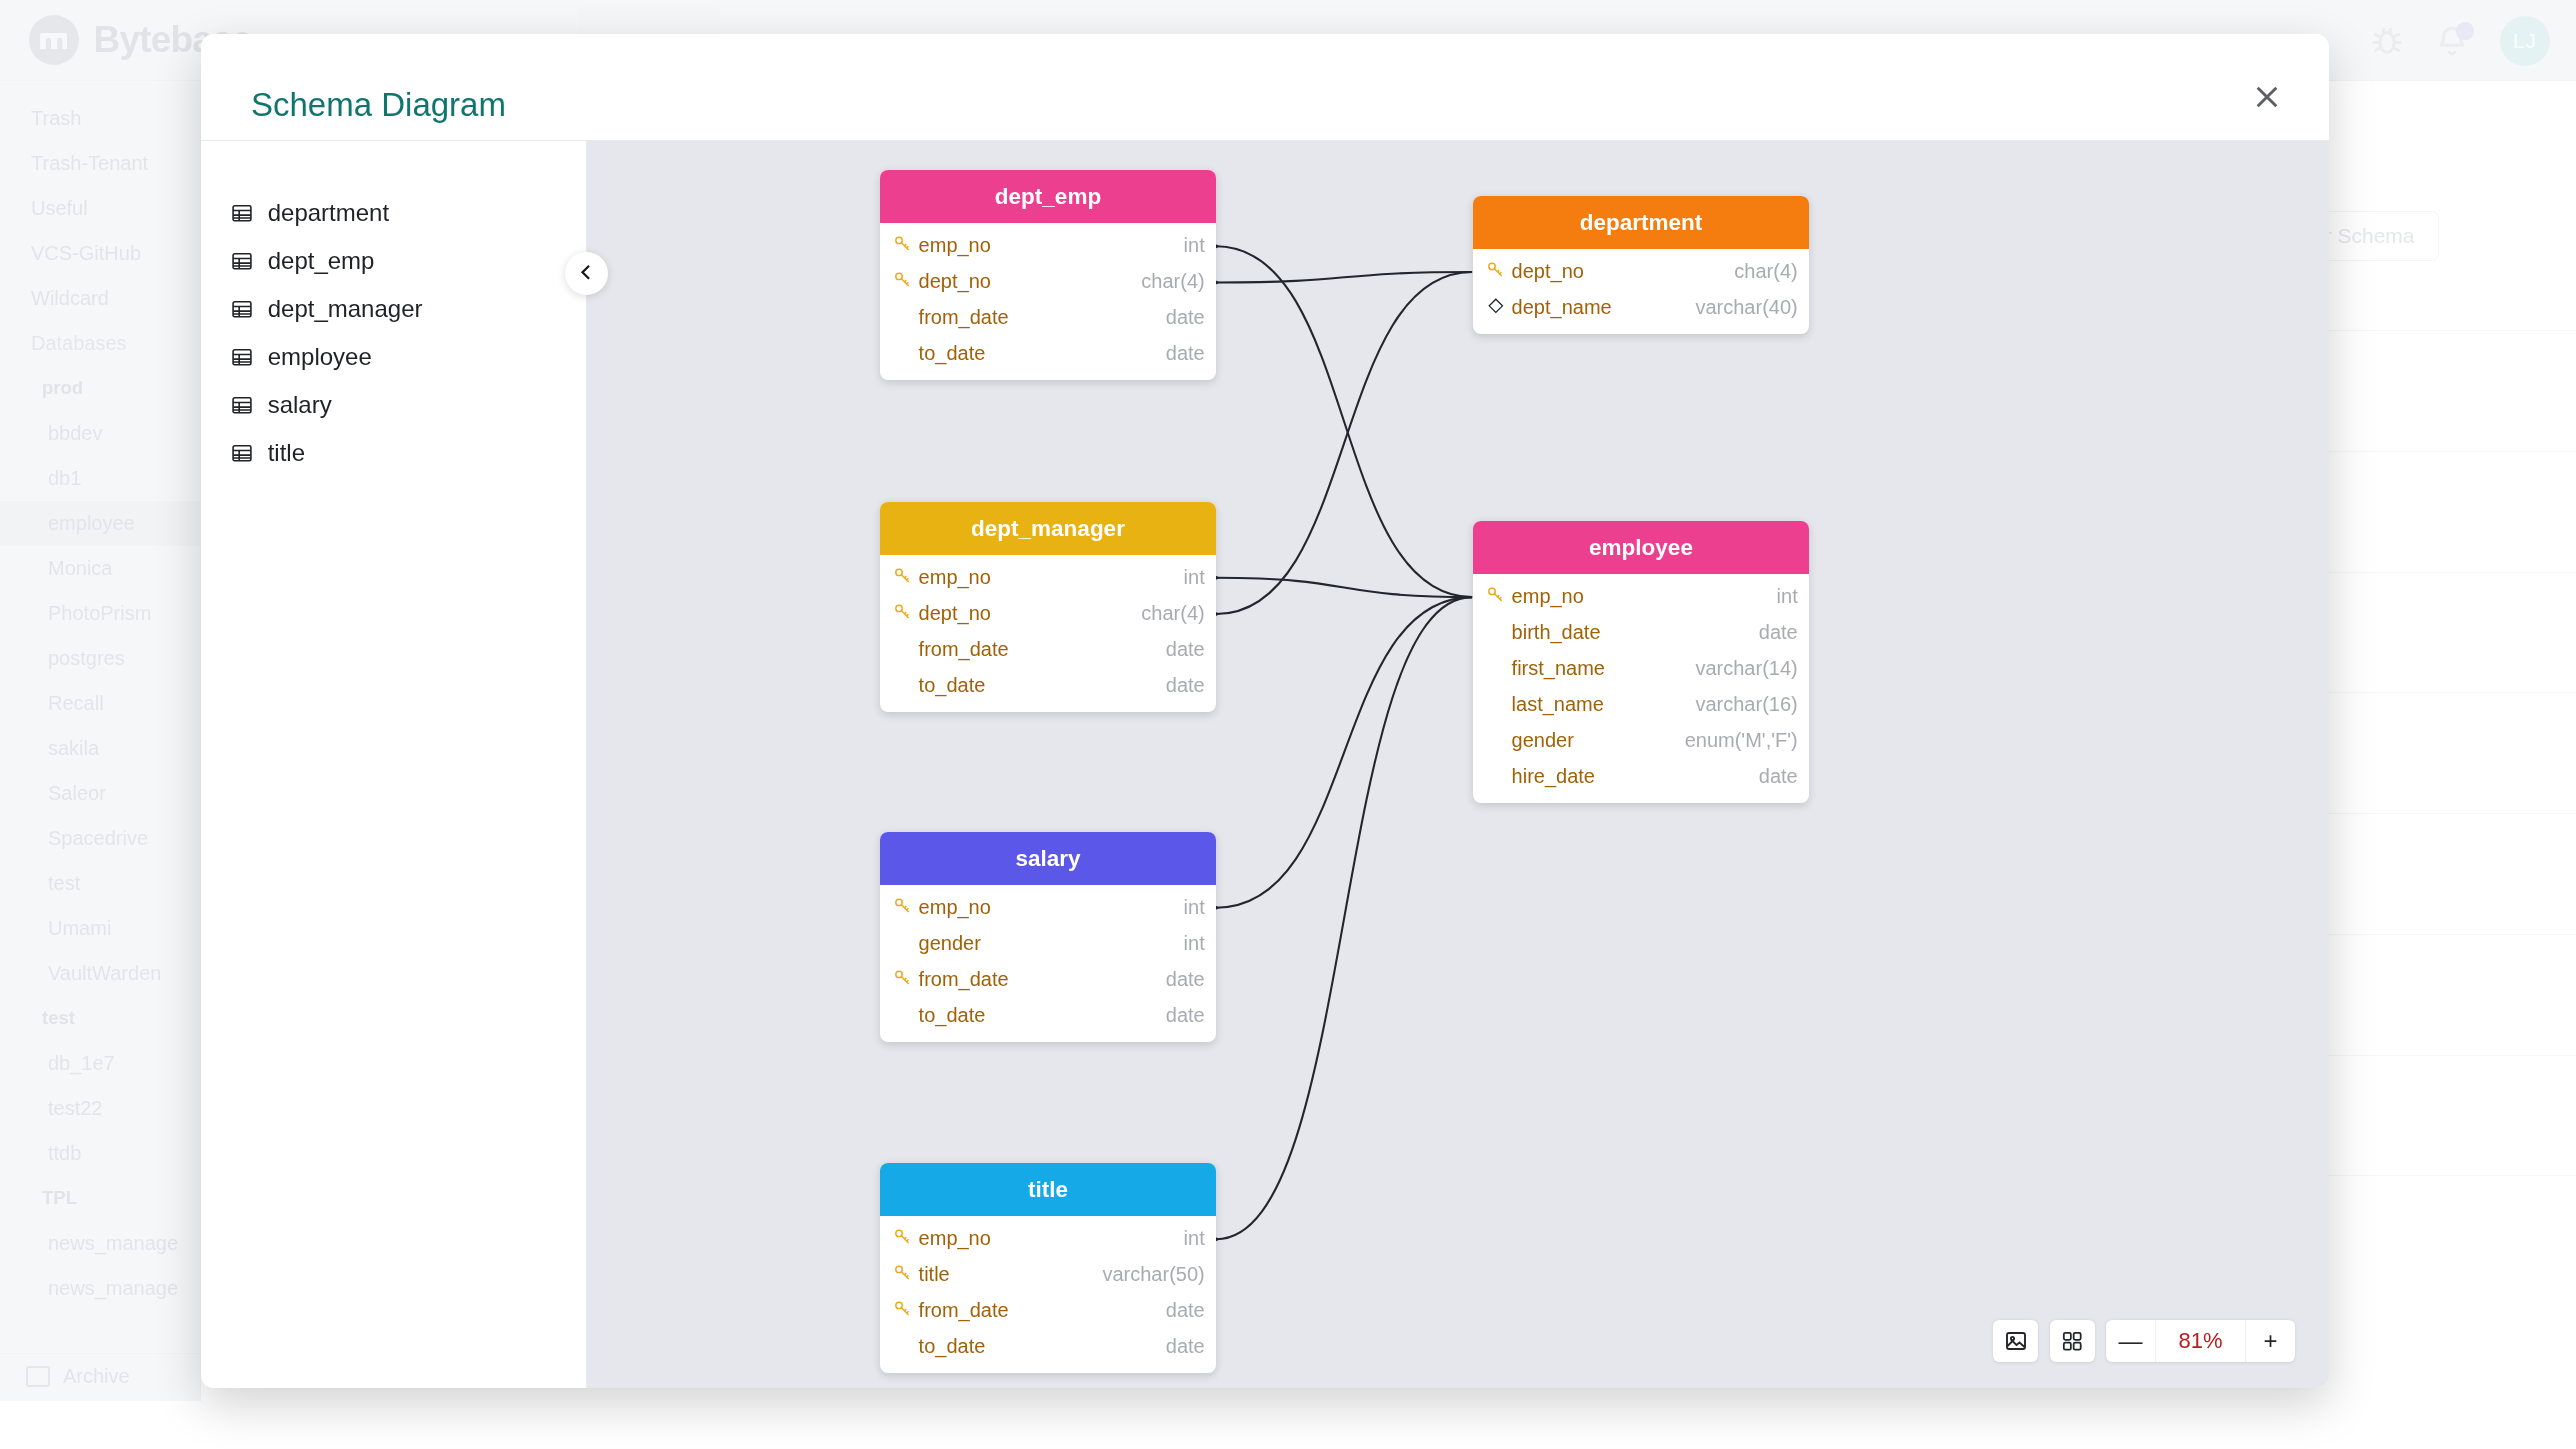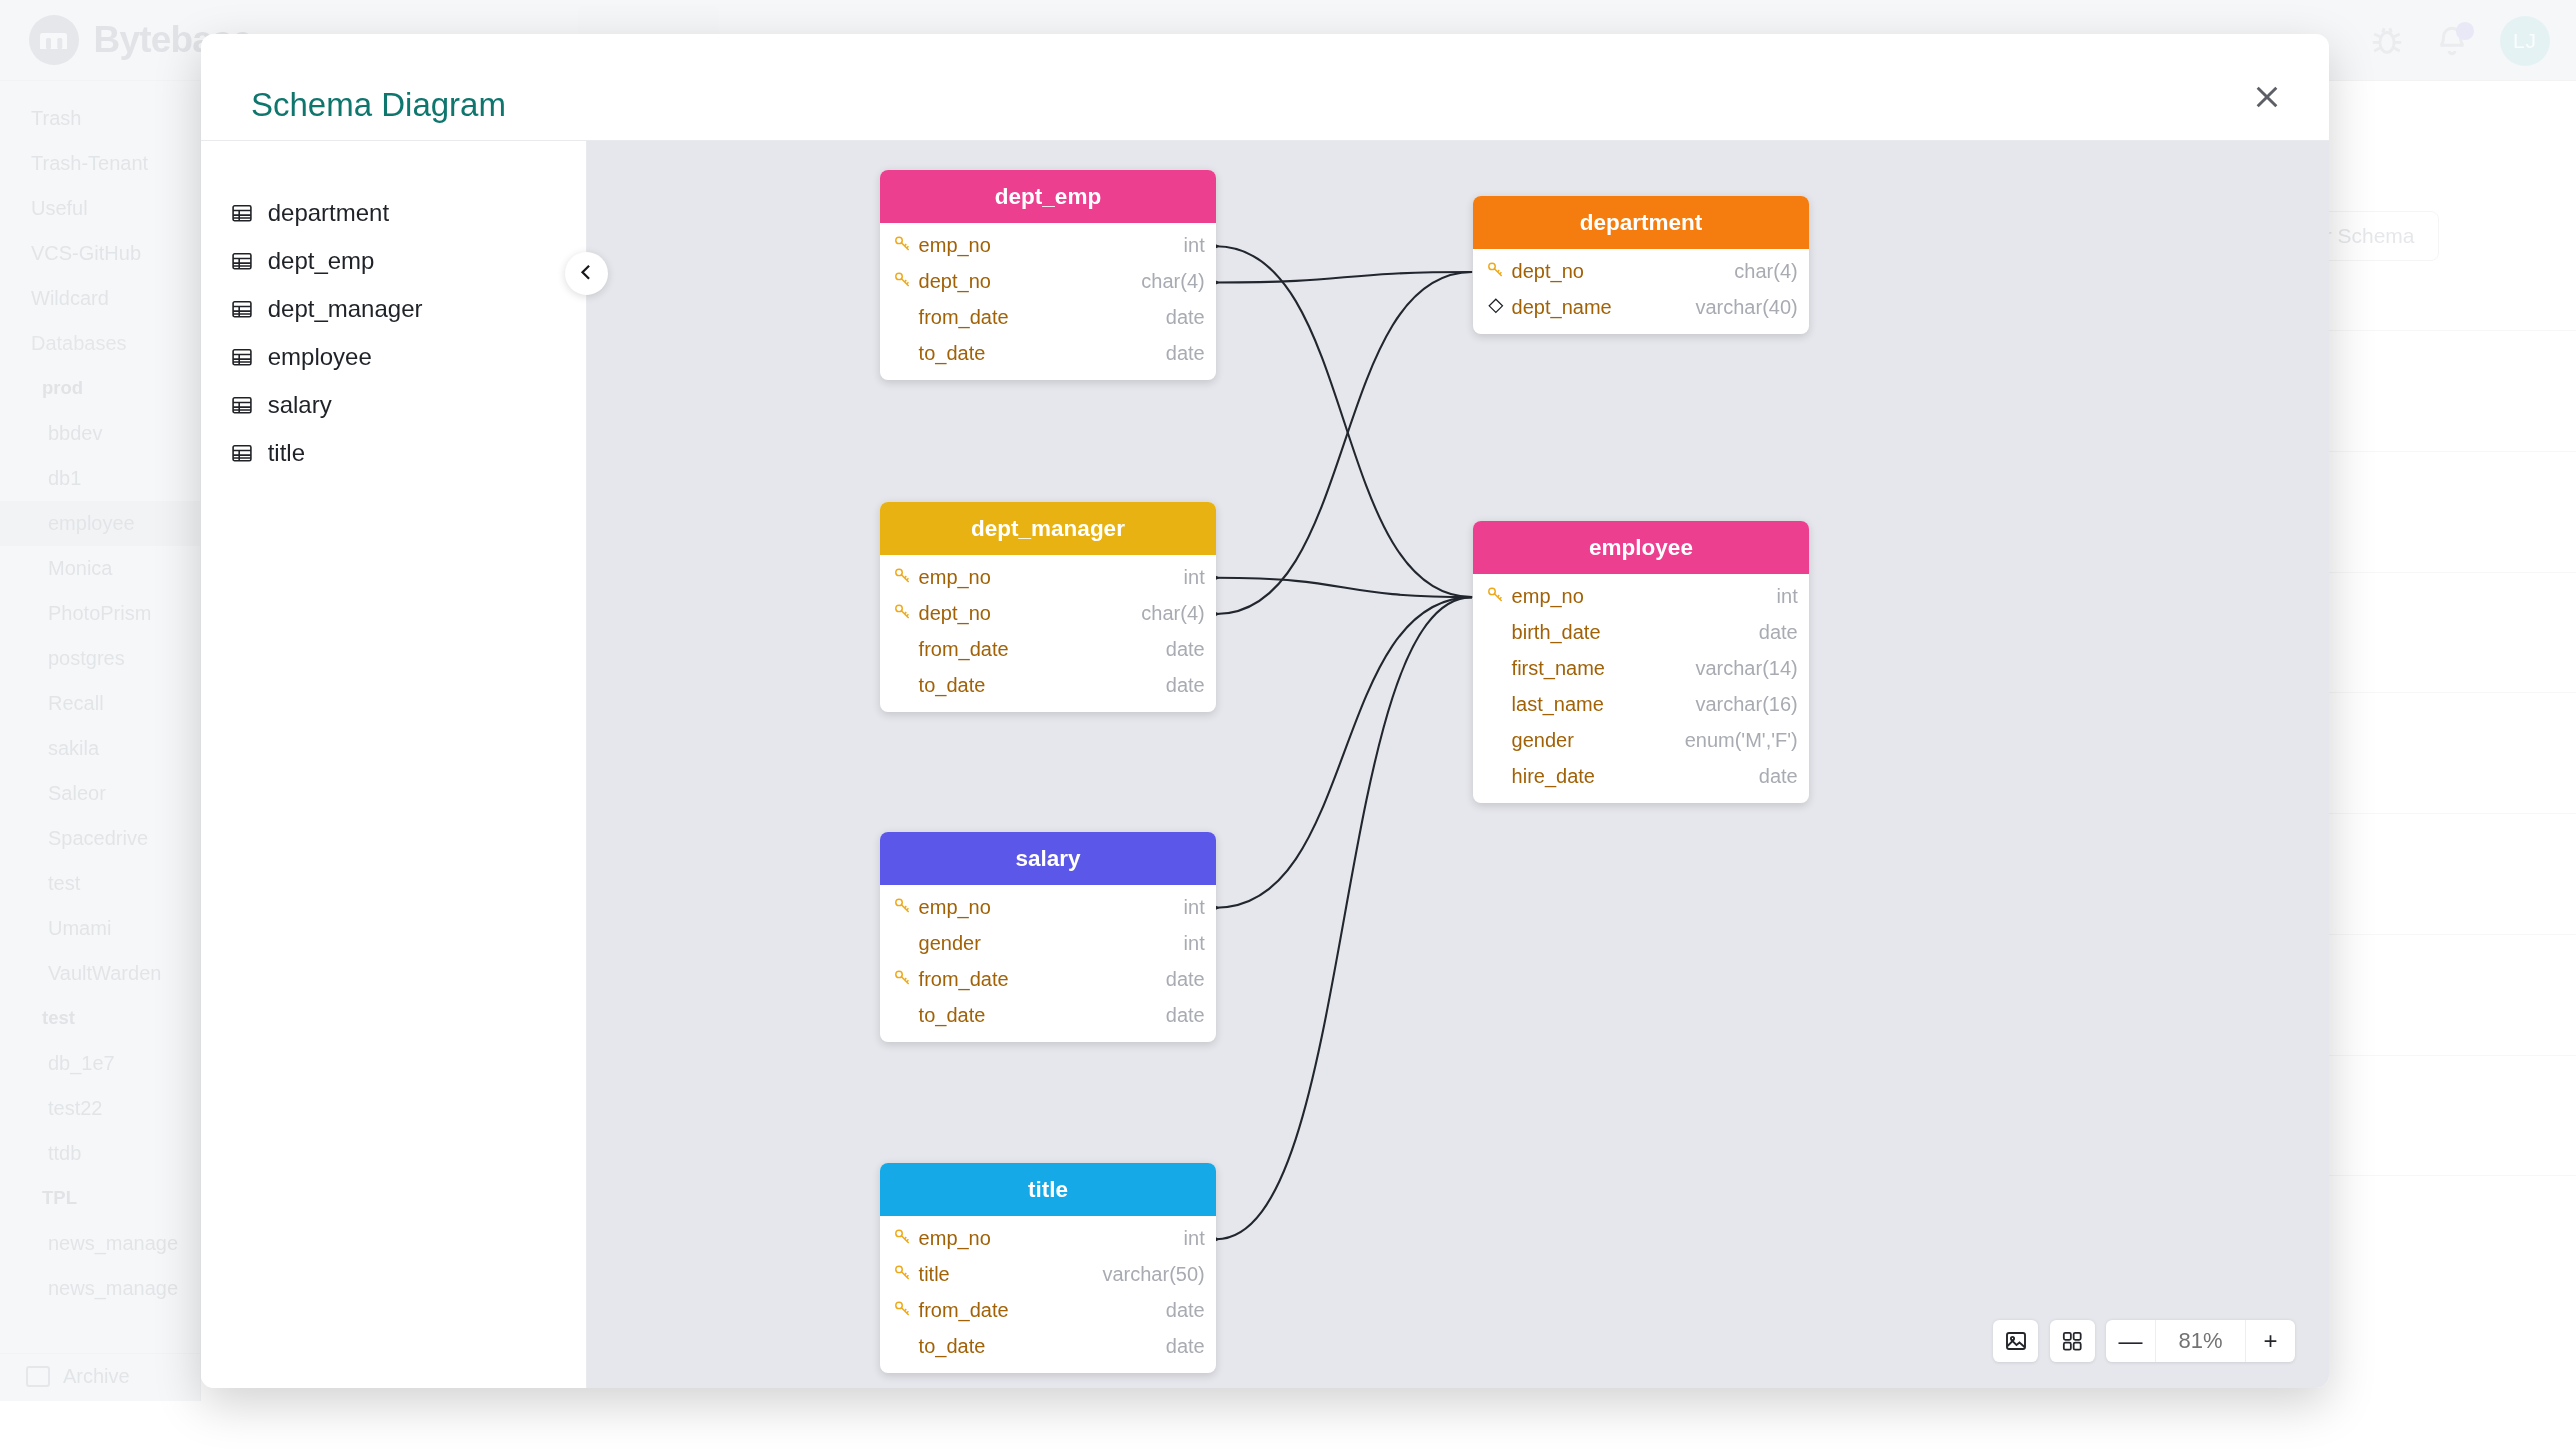--- a/index.html
+++ b/index.html
@@ -189,21 +189,21 @@
   }
   .zoom-group {
     display: flex; align-items: center; background: #ffffff;
     border-radius: 6.4px; box-shadow: 0 0.8px 3.2px rgba(0,0,0,0.10); height: 42px;
   }
   .zoom-seg {
     height: 42px; display: flex; align-items: center; justify-content: center;
     cursor: pointer; color: #24262b; font-size: 24px;
   }
   .zoom-seg.minus { width: 50px; border-right: 0.8px solid #eceef1; }
-  .zoom-seg.level { width: 89px; font-size: 22px; color: #737373; cursor: default; }
+  .zoom-seg.level { width: 89px; font-size: 22px; color: #b91c1c; cursor: default; }
   .zoom-seg.plus { width: 50px; border-left: 0.8px solid #eceef1; }
 </style>
 </head>
 <body>
 
 <div id="app-bg">
 
   <div class="bg-dim">
     <div class="bg-topbar">
       <div class="bg-logo">

